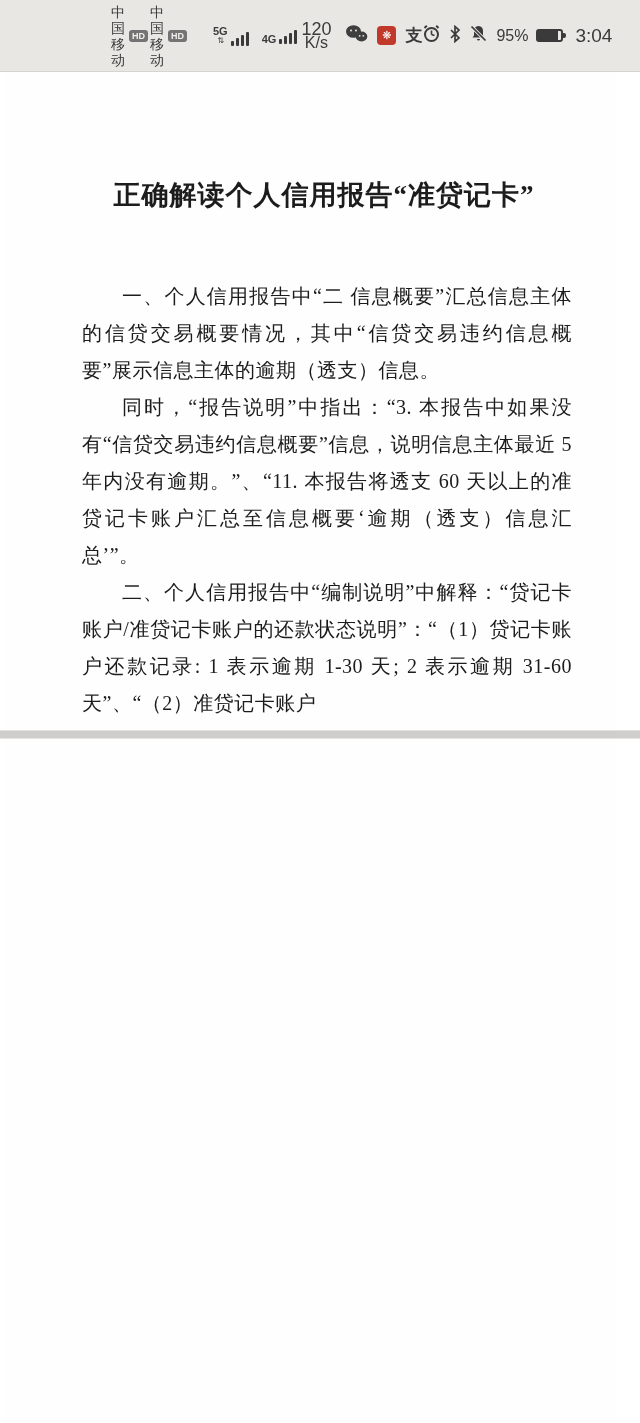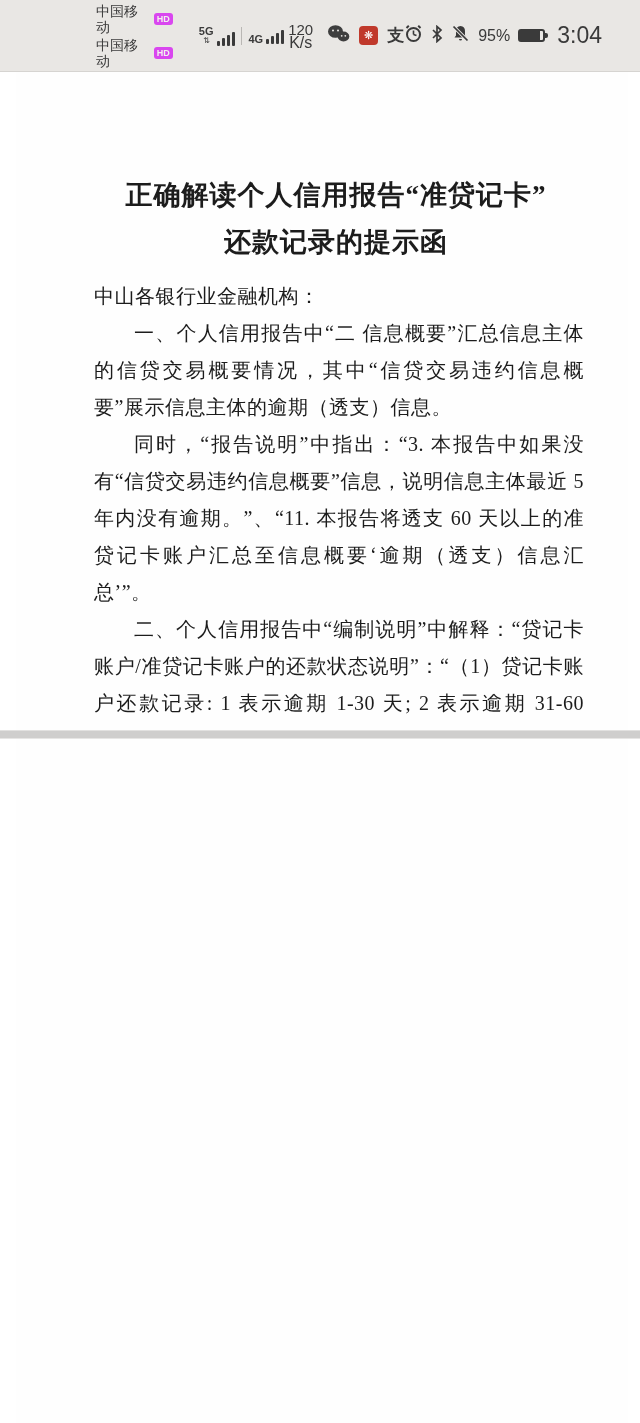--- a/index.html
+++ b/index.html
@@ -10,48 +10,48 @@
     font-family:"Liberation Sans", sans-serif; color:#1f1f1f;
   }
 
   
   .statusbar {
     position:absolute; left:0; top:0; width:640px; height:72px;
     background:#e9e7e4; border-bottom:1px solid #d6d4d1;
     display:flex; align-items:center; padding:0 38px 0 96px;
     color:#3a3a3a;
   }
-  .carrier-block { display:flex; flex-direction:column; justify-content:center; gap:2px; }
+  .carrier-block { display:flex; justify-content:center; gap:2px;margin-left:15px; }
   .carrier-row { display:flex; align-items:center; gap:4px; font-size:14px; line-height:16px; }
-  .hd-badge { background:#d946ef; color:#f2f0ee; font-size:9px; font-weight:bold;
+  .hd-badge { background:#737373; color:#f2f0ee; font-size:9px; font-weight:bold;
     border-radius:3px; padding:1px 3px; line-height:10px; }
   .net-group { display:flex; align-items:flex-end; gap:3px; margin-left:26px; }
   .net-label-col { display:flex; flex-direction:column; align-items:center; line-height:10px; }
   .net-label { font-size:11px; font-weight:bold; }
   .net-sub { font-size:8px; letter-spacing:-1px; }
   .bars { display:flex; align-items:flex-end; gap:2px; height:16px; }
   .bars i { display:block; width:3px; background:#3a3a3a; border-radius:1px; }
   .bars i:nth-child(1){height:5px} .bars i:nth-child(2){height:8px}
   .bars i:nth-child(3){height:11px} .bars i:nth-child(4){height:14px}
   .vdiv { width:1px; height:18px; background:#b9b7b4; margin:0 6px; }
   .speed-col { display:flex; flex-direction:column; align-items:center; line-height:13px; margin-left:4px; }
-  .speed-val { font-size:15px; } .speed-unit { font-size:16px; }
+  .speed-val { font-size:18px; } .speed-unit { font-size:16px; }
   .app-icons { display:flex; align-items:center; gap:9px; margin-left:14px; }
   .redapp { width:19px; height:19px; border-radius:4px; background:#c0392b;
     display:flex; align-items:center; justify-content:center; color:#fff; font-size:11px; }
   .zhi { font-size:17px; font-weight:bold; color:#3a3a3a; font-family:"Liberation Serif", serif; }
   .right-cluster { margin-left:auto; display:flex; align-items:center; gap:8px; }
   .pct { font-size:16px; }
   .battery { position:relative; width:27px; height:13px; border:2px solid #3a3a3a; border-radius:3px; }
   .battery::before { content:""; position:absolute; left:0; top:0; bottom:0; width:85%; background:#3a3a3a; }
   .battery::after { content:""; position:absolute; right:-5px; top:2px; width:3px; height:5px; background:#3a3a3a; border-radius:0 2px 2px 0; }
-  .clock-txt { font-size:23px; margin-left:4px; }
+  .clock-txt { font-size:19px; margin-left:4px; }
 
   
-  .page { position:absolute; left:16px; width:612px; background:#fefefe;text-decoration:underline; }
+  .page { position:absolute; left:4px; width:612px; background:#fefefe;text-decoration:underline; }
   .page1 { top:72px; height:658px; }
   .page-gap { position:absolute; left:0; top:730px; width:640px; height:9px;
     background:#cfcecd; border-top:1px solid #e2e1e0; border-bottom:1px solid #e6e5e4; }
   .page2 { top:739px; height:684px; }
 
   .doc-serif { font-family:"Liberation Serif", serif; color:#1c1c1c; }
   .doc-title { position:absolute; left:40px; top:100px; width:560px;
     text-align:center; font-size:27px; font-weight:bold; line-height:47px; letter-spacing:1px; }
   .body-block1 { position:absolute; left:78px; top:206px; width:490px; }
   .doc-p { font-size:20px; line-height:37px; text-align:justify; letter-spacing:0.5px; }
@@ -147,24 +147,22 @@
       </span>
       <span class="pct">95%</span>
       <span class="battery"></span>
       <span class="clock-txt">3:04</span>
     </div>
   </div>
 
   <div class="page page1">
     <div class="doc-title doc-serif">
       <div>正确解读个人信用报告“准贷记卡”</div>
-      <div>还款记录的提示函</div>
     </div>
     <div class="body-block1 doc-serif">
-      <p class="doc-p">中山各银行业金融机构：</p>
       <p class="doc-p indent">一、个人信用报告中“二 信息概要”汇总信息主体的信贷交易概要情况，其中“信贷交易违约信息概要”展示信息主体的逾期（透支）信息。</p>
       <p class="doc-p indent">同时，“报告说明”中指出：“3. 本报告中如果没有“信贷交易违约信息概要”信息，说明信息主体最近 5 年内没有逾期。”、“11. 本报告将透支 60 天以上的准贷记卡账户汇总至信息概要‘逾期（透支）信息汇总’”。</p>
       <p class="doc-p indent">二、个人信用报告中“编制说明”中解释：“贷记卡账户/准贷记卡账户的还款状态说明”：“（1）贷记卡账户还款记录: 1 表示逾期 1-30 天; 2 表示逾期 31-60 天”、“（2）准贷记卡账户</p>
     </div>
     <div class="red-rule"></div>
     <div class="pageno">- 1 -</div>
   </div>
 
   <div class="page-gap"></div>
 

